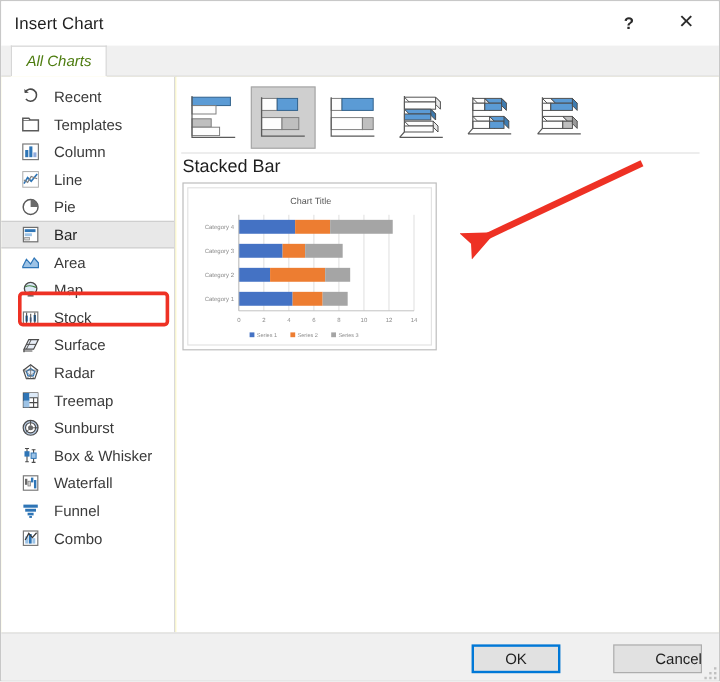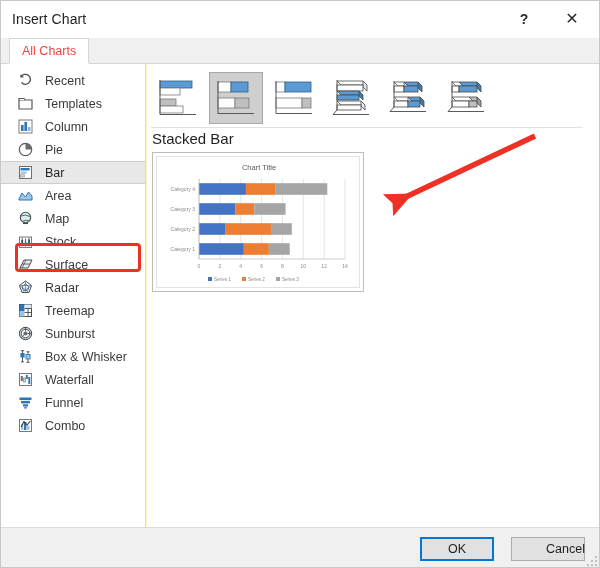--- a/index.html
+++ b/index.html
@@ -46,25 +46,26 @@
     position: absolute; left: 0; top: 37px;
     width: 600px; height: 26px;
     background: #f0f0f0;
     border-bottom: 1px solid #d6d6d6;
   }
   .tab {
     position: absolute; left: 8px; top: 0;
     height: 26px;
     padding: 0 12px;
     display: flex; align-items: center;
-    font-size: 12.5px; color: #ef4444;
+    font-size: 12.5px; color: #4d7c0f;
     background: #ffffff;
     border: 1px solid #d6d6d6;
     border-bottom: 1px solid #ffffff;
     cursor: default;
+    font-style: italic;
   }
 
   
   .body-area {
     position: absolute; left: 0; top: 63px;
     width: 600px; height: 463px;
     background: #fef9c3;
   }
 
   
@@ -176,21 +177,21 @@
   }
   .btn {
     position: absolute; top: 9px;
     width: 74px; height: 24px;
     display: flex; align-items: center; justify-content: center;
     font-size: 12.5px; color: #1f1f1f;
     background: #e1e1e1;
     border: 1px solid #adadad;
     cursor: default;
   }
-  .btn.ok     { right: 107px; border: 2px solid #0078d7; background: #e1e1e1; }
+  .btn.ok     { right: 134px; border: 2px solid #0078d7; background: #e1e1e1; }
   .btn.cancel { right: 16px; padding-left: 35px; }
   .grip {
     position: absolute; right: 4px; bottom: 3px;
     width: 10px; height: 10px;
     opacity: .55;
   }
   .grip i {
     position: absolute; width: 2px; height: 2px; background: #9a9a9a;
   }
 </style>
@@ -238,20 +239,28 @@
       <div class="side-item">
         <svg class="s-icon" viewBox="0 0 17 17">
           <rect x="2" y="2" width="13" height="13" fill="#fff" stroke="#7a7a7a" stroke-width="1"></rect>
           <rect x="4" y="7" width="2.6" height="6" fill="#2e75b6"></rect>
           <rect x="7.4" y="4" width="2.6" height="9" fill="#2e75b6"></rect>
           <rect x="10.8" y="9" width="2.6" height="4" fill="#8faadc"></rect>
         </svg>
         <span class="s-label">Column</span>
       </div>
 
+      <div class="side-item">
+        <svg class="s-icon" viewBox="0 0 17 17">
+          <rect x="2" y="2" width="13" height="13" fill="#fff" stroke="#a9a9a9" stroke-width="0.8"></rect>
+          <polyline points="3,12 6,7 9,10 14,4" fill="none" stroke="#2e75b6" stroke-width="1.4"></polyline>
+          <polyline points="3,9 6,11 9,6 14,8" fill="none" stroke="#7f7f7f" stroke-width="1"></polyline>
+        </svg>
+        <span class="s-label">Line</span>
+      </div>
 
       <div class="side-item">
         <svg class="s-icon" viewBox="0 0 17 17">
           <circle cx="8.5" cy="8.5" r="6.2" fill="#fff" stroke="#5a5a5a" stroke-width="1.2"></circle>
           <path d="M8.5 8.5 L8.5 2.3 A6.2 6.2 0 0 1 14.7 8.5 Z" fill="#6a6a6a"></path>
         </svg>
         <span class="s-label">Pie</span>
       </div>
 
       <div class="side-item selected">

